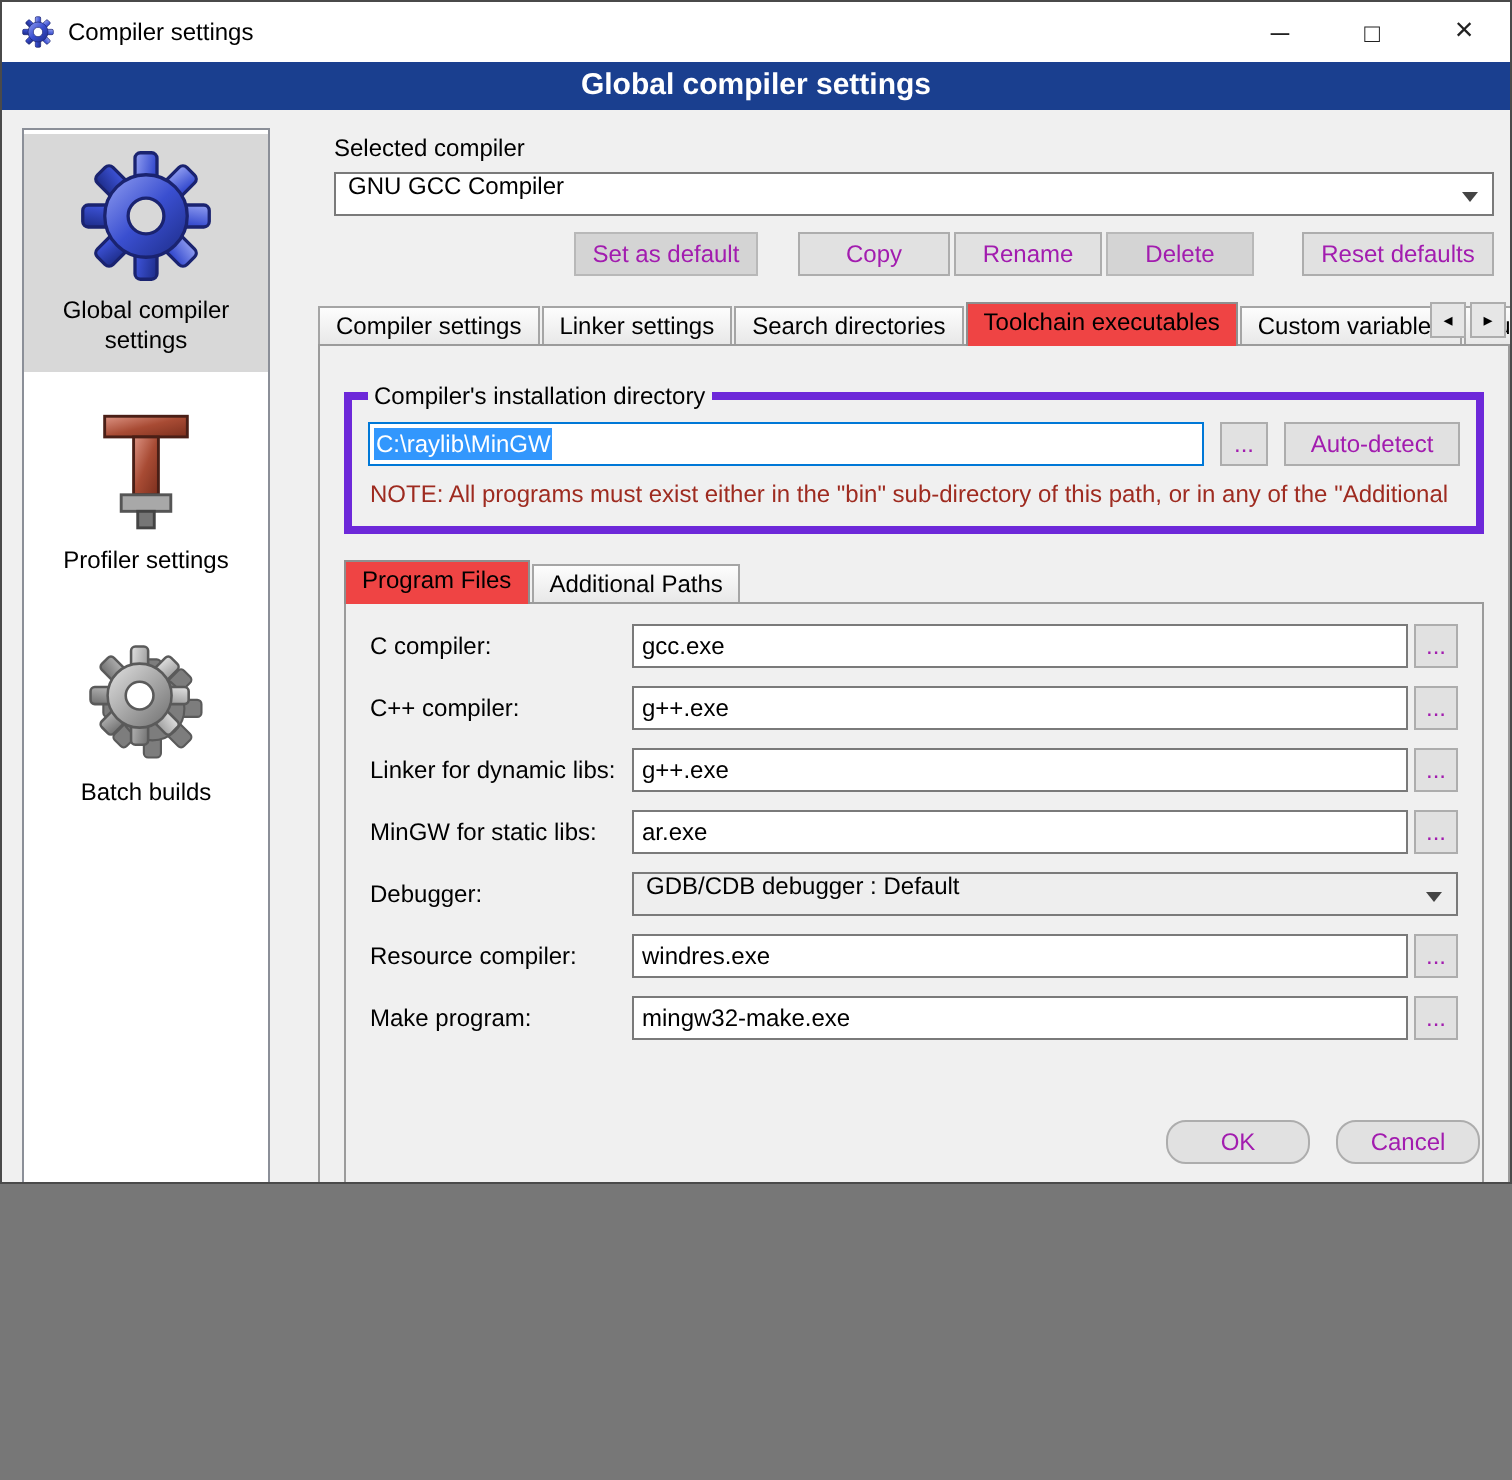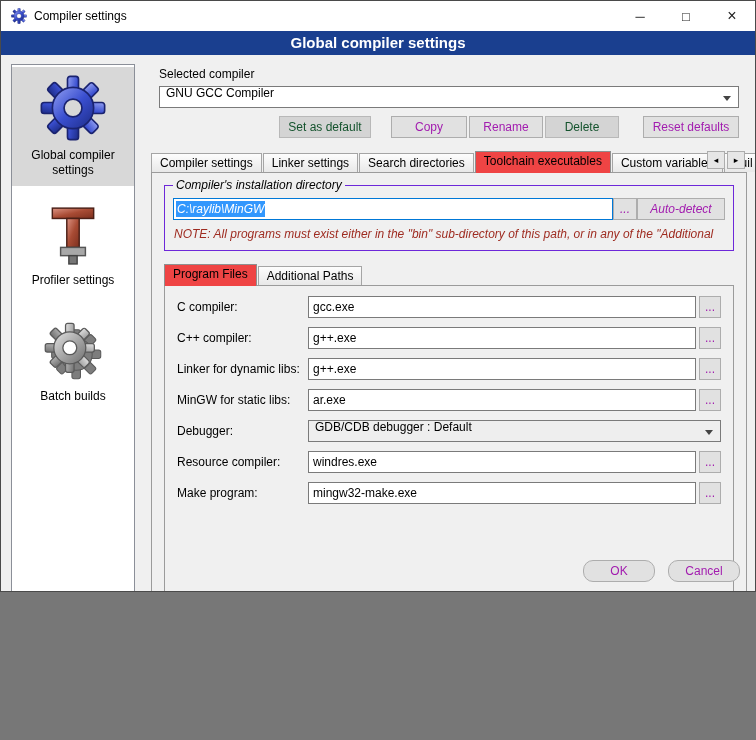--- a/index.html
+++ b/index.html
@@ -25,56 +25,56 @@
   
   .sidebar{position:absolute;left:10px;top:9px;width:124px;height:627px;
     background:#fff;border:1px solid #8b8f98;box-sizing:border-box;padding-top:2px;}
   .side-item{text-align:center;padding:8px 2px 8px;cursor:pointer;}
   .side-item.selected{background:#d8d8d8;}
   .side-item .icon-wrap{display:flex;justify-content:center;}
   .side-label{margin-top:7px;line-height:1.25;}
   .side-item.m2{margin-top:10px;}
   .side-item.m3{margin-top:16px;}
   
-  .main{position:absolute;left:150px;top:0;width:596px;}
+  .main{position:absolute;left:158px;top:0;width:596px;}
   .section-label{margin:12px 8px 5px;}
   .combo{height:22px;border:1px solid #7a7a7a;background:#fff;display:flex;
     align-items:center;padding:0 24px 8px 6px;position:relative;box-sizing:border-box;
     white-space:nowrap;overflow:hidden;cursor:default;}
   .combo .arrow{position:absolute;right:7px;top:9px;width:0;height:0;
     border-left:4px solid transparent;border-right:4px solid transparent;
     border-top:5px solid #444;}
   .combo.gray{background:#eeeeee;}
   .compiler-combo{margin:0 8px;}
   .btn{height:22px;background:#e1e1e1;border:1px solid #adadad;font:inherit;
     box-sizing:border-box;padding:0 6px;cursor:pointer;color:#a21caf;}
-  .btn.disabled{color:#14532d;background:#d4d4d4;border-color:#b8b8b8;cursor:default;}
+  .btn.disabled{color:#a21caf;background:#d4d4d4;border-color:#b8b8b8;cursor:default;}
   .btn-row{display:flex;margin:8px 8px 0 128px;height:22px;}
   .b-setdef{width:92px;}
   .b-copy{width:76px;margin-left:20px;}
   .b-rename{width:74px;margin-left:2px;}
   .b-delete{width:74px;margin-left:2px;}
   .b-reset{width:96px;margin-left:auto;}
   
   .tabs{display:flex;align-items:flex-end;height:21px;margin-top:13px;position:relative;}
   .tab{border:1px solid #a5a5a5;border-bottom:none;
     background:linear-gradient(#fdfdfd,#e8e8e8);
     padding:2px 8px 2px;height:19px;box-sizing:border-box;white-space:nowrap;
     margin-right:1px;cursor:pointer;}
   .tab.active{background:#ef4444;height:22px;margin-bottom:-1px;z-index:2;
     position:relative;border-color:#8f8f8f;}
   .tab-arrows{position:absolute;right:2px;bottom:3px;display:flex;gap:2px;z-index:3;}
   .tab-arrow{width:16px;height:16px;border:1px solid #adadad;background:#e6e6e6;
     display:flex;align-items:center;justify-content:center;font-size:9px;cursor:pointer;}
   
   .panel{border:1px solid #9b9b9b;background:#f0f0f0;height:530px;
     box-sizing:border-box;position:relative;}
-  fieldset.group{margin:5px 12px 0;border:1px solid #6d28d9;padding:6px 8px 9px;font-style:italic;}
+  fieldset.group{margin:18px 12px 0;border:4px solid #6d28d9;padding:6px 8px 9px;}
   fieldset.group legend{padding:0 3px;}
-  .dir-row{display:flex;gap:0;align-items:center;}
+  .dir-row{display:flex;gap:8px;align-items:center;}
   .dir-input{flex:1;height:22px;border:1px solid var(--focus-border,#0078d7);
     background:#fff;display:flex;align-items:center;padding:0 2px;box-sizing:border-box;}
   .dir-input .sel{background:var(--selection,#3297fd);color:#fff;padding:1px 1px;}
   .browse-btn{width:24px;flex:none;padding:0;}
   .autodetect{width:88px;flex:none;}
   .note{color:var(--note-text,#9e2b20);margin:7px 1px 0;white-space:nowrap;overflow:hidden;}
   .subtabs{margin:13px 12px 0;height:21px;}
   .inner-panel{margin:0 12px;border:1px solid #9b9b9b;background:#f0f0f0;
     padding:10px 12px 0;height:411px;box-sizing:border-box;}
   .field-row{display:flex;align-items:center;margin-bottom:9px;}

